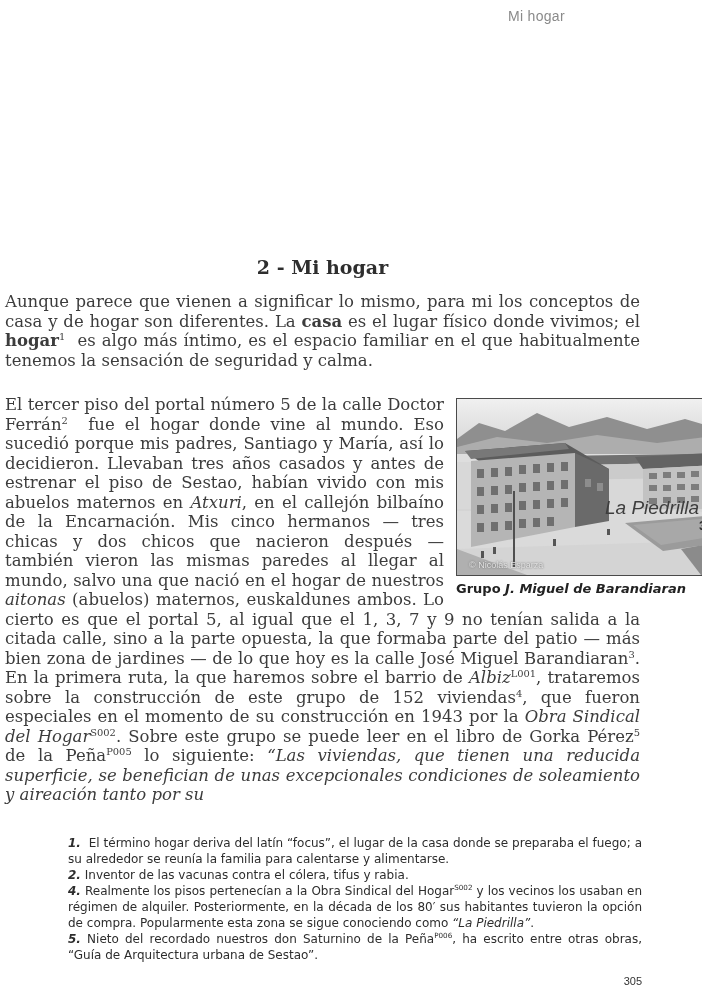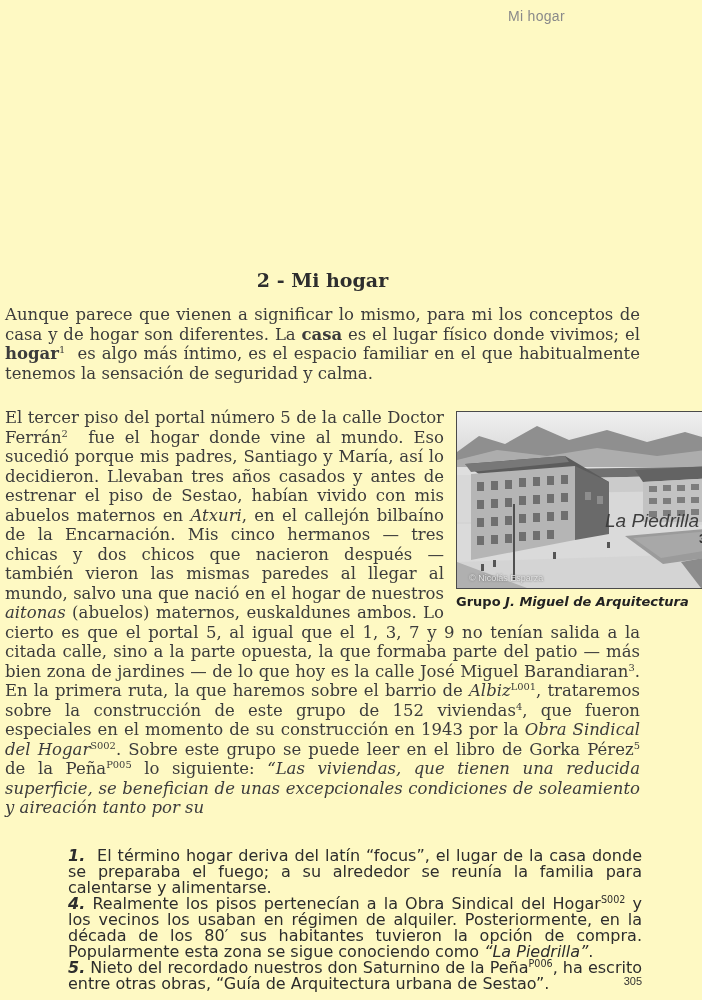--- a/index.html
+++ b/index.html
@@ -1,32 +1,32 @@
 <!DOCTYPE html>
 <html><head>
 <meta charset="utf-8">
 <style>
   html,body { margin:0; padding:0; background:#e9e9e9; }
   .page {
     position:relative;
     width:702px; height:1000px;
     margin:0 auto;
-    background:#fef9c3;
+    background:#ffffff;
     font-family:"DejaVu Serif", serif;
     color:#3a3a3a;
     overflow:hidden;
   }
   .running-header {
     position:absolute; top:8px; left:508px;
     font-family:"Liberation Sans", sans-serif;
     font-size:14px; color:#8a8a8a; letter-spacing:0.3px;
   }
   .content { margin:0 62px 0 5px; }
   .doc-title {
-    margin:13px; padding-top:256px;
+    margin:0; padding-top:256px;
     text-align:center;
     font-size:19px; font-weight:bold; color:#2e2e2e;
   }
   p.body-par {
     margin:14px 0 0 0;
     font-size:16.5px; line-height:19.5px;
     text-align:justify;
     color:#3c3c3c;
   }
   p.body-par.second { margin-top:25px; }
@@ -71,21 +71,21 @@
   }
   figcaption {
     margin-top:5px;
     font-family:"DejaVu Sans", sans-serif;
     font-size:13px; font-weight:bold; color:#222;
   }
 
   .footnotes {
     margin:30px 60px 0 68px;
     font-family:"DejaVu Sans", sans-serif;
-    font-size:16px; line-height:16px;
+    font-size:12px; line-height:16px;
     color:#2d2d2d;
   }
   .footnotes p { margin:0; text-align:justify; }
   .page-number {
     position:absolute; right:60px; bottom:13px;
     font-family:"Liberation Sans", sans-serif;
     font-size:11px; color:#333;
   }
   .clearfix::after { content:""; display:block; clear:both; }
 </style>
@@ -217,28 +217,29 @@
           <div class="photo-note">
             <div>Los portales</div>
             <div>3, 5, 7 y 9</div>
             <div>daban al cierto;</div>
             <div>el 1 y el 11</div>
             <div>a la calle</div>
             <div>Miguel Ferrán</div>
           </div>
           <div class="photo-credit">© Nicolás Esparza</div>
         </div>
-        <figcaption><span>Grupo </span><span style="font-style: italic;">J. Miguel de Arquitectura</span></figcaption>
+        <figcaption><span>Grupo </span><span style="font-style: italic;">J. Miguel de Barandiaran</span></figcaption>
       </figure>
 
       <p class="body-par second"><span>El tercer piso del portal número 5 de la calle Doctor Ferrán</span><sup>2</sup><span>&nbsp; fue el hogar donde vine al mundo. Eso sucedió porque mis padres, Santiago y María, así lo decidieron. Llevaban tres años casados y antes de estrenar el piso de Sestao, habían vivido con mis abuelos maternos en </span><span style="font-style: italic;">Atxuri</span><span>, en el callejón bilbaíno de la Encarnación. Mis cinco hermanos — tres chicas y dos chicos que nacieron después — también vieron las mismas paredes al llegar al mundo, salvo una que nació en el hogar de nuestros </span><span style="font-style: italic;">aitonas</span><span> (abuelos) maternos, euskaldunes ambos. Lo cierto es que el portal 5, al igual que el 1, 3, 7 y 9 no tenían salida a la citada calle, sino a la parte opuesta, la que formaba parte del patio — más bien zona de jardines — de lo que hoy es la calle José Miguel Barandiaran</span><sup>3</sup><span>. En la primera ruta, la que haremos sobre el barrio de </span><span style="font-style: italic;">Albiz</span><sup>L001</sup><span>, trataremos sobre la construcción de este grupo de 152 viviendas</span><sup>4</sup><span>, que fueron especiales en el momento de su construcción en 1943 por la </span><span style="font-style: italic;">Obra Sindical del Hogar</span><sup>S002</sup><span>. Sobre este grupo se puede leer en el libro de Gorka Pérez</span><sup>5</sup><span> de la Peña</span><sup>P005</sup><span> lo siguiente: </span><span style="font-style: italic;">“Las viviendas, que tienen una reducida superficie, se benefician de unas excepcionales condiciones de soleamiento y aireación tanto por su</span></p>
     </div>
   </div>
 
   <div class="footnotes">
     <p><span style="font-weight: bold; font-style: italic;">1.</span><span>&nbsp; El término hogar deriva del latín “focus”, el lugar de la casa donde se preparaba el fuego; a su alrededor se reunía la familia para calentarse y alimentarse.</span></p>
+    <p><span style="font-weight: bold; font-style: italic;">2.</span><span> Inventor de las vacunas contra el cólera, tifus y rabia.</span></p>
     <p><span style="font-weight: bold; font-style: italic;">4.</span><span> Realmente los pisos pertenecían a la Obra Sindical del Hogar</span><sup>S002</sup><span> y los vecinos los usaban en régimen de alquiler. Posteriormente, en la década de los 80′ sus habitantes tuvieron la opción de compra. Popularmente esta zona se sigue conociendo como </span><span style="font-style: italic;">“La Piedrilla”</span><span>.</span></p>
     <p><span style="font-weight: bold; font-style: italic;">5.</span><span> Nieto del recordado nuestros don Saturnino de la Peña</span><sup>P006</sup><span>, ha escrito entre otras obras, “Guía de Arquitectura urbana de Sestao”.</span></p>
   </div>
 
   <div class="page-number">305</div>
 
 </div>
 
 </body></html>

